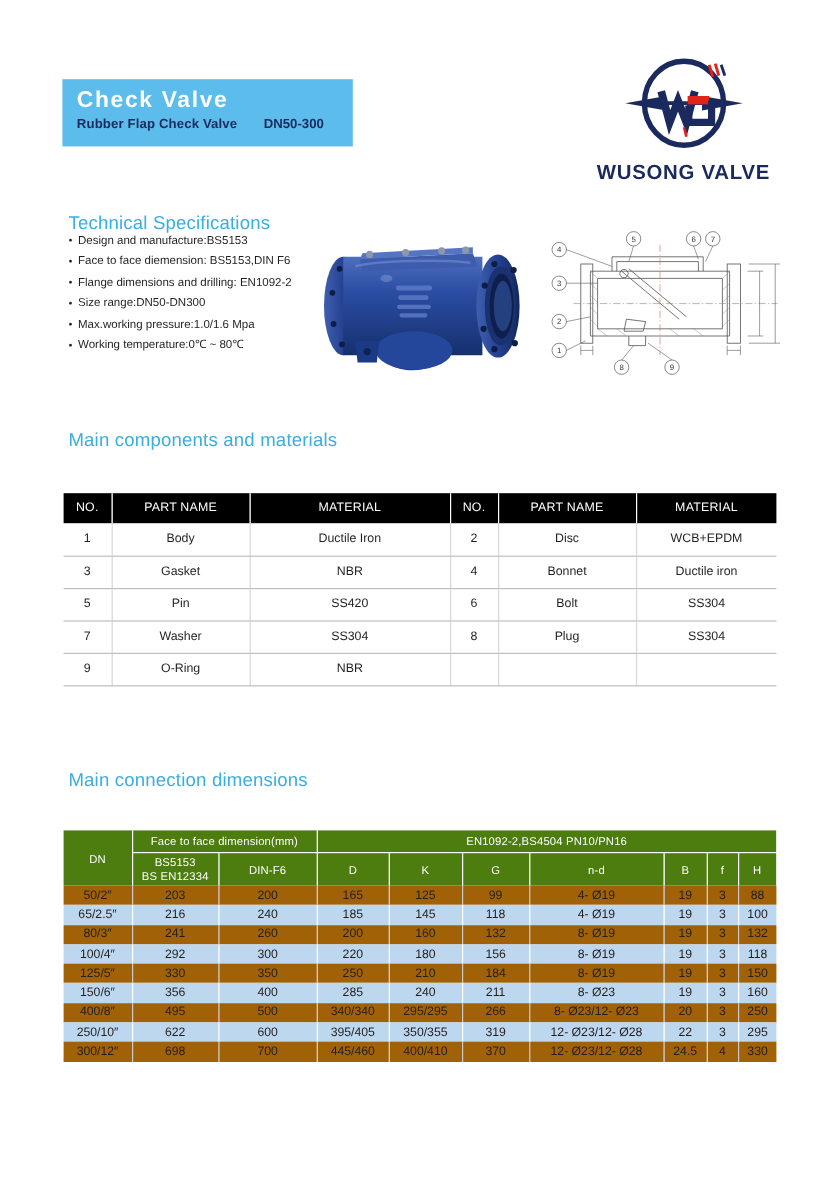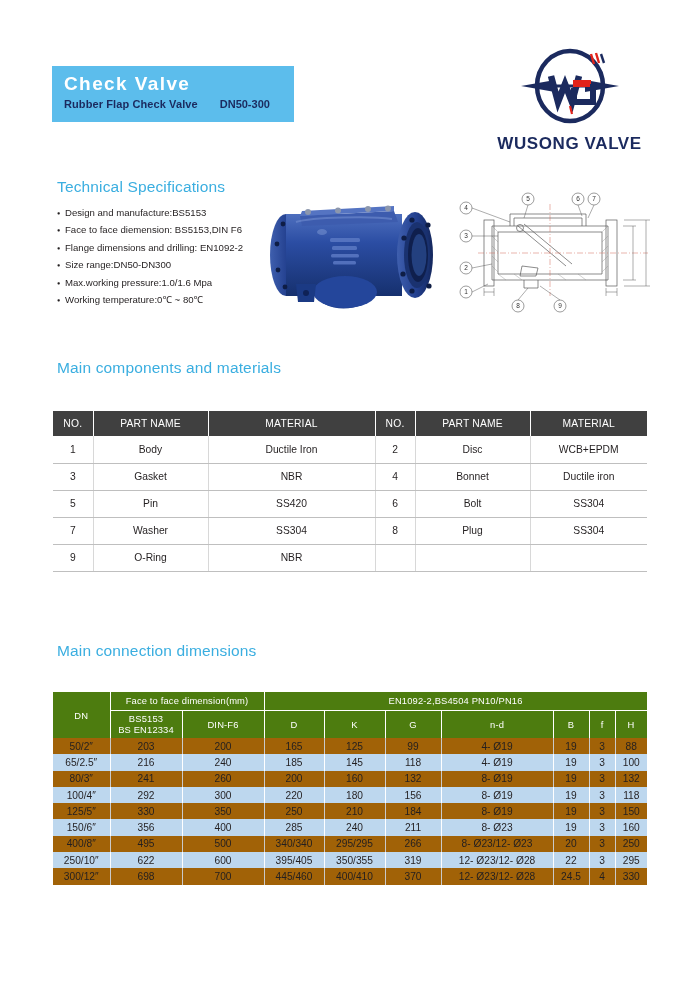--- a/index.html
+++ b/index.html
@@ -87,21 +87,21 @@
     letter-spacing: 0.15px;
     white-space: nowrap;
   }
   #heading-specs { left: 57px; top: 178px; }
   #heading-components { left: 57px; top: 359px; }
   #heading-dimensions { left: 57px; top: 642px; }
 
   
   .spec-list {
     position: absolute;
-    left: 57px; top: 204px;
+    left: 57px; top: 192px;
     width: 215px;
   }
   .spec-item {
     font-size: 9.6px;
     color: #231f20;
     line-height: 17.4px;
     white-space: nowrap;
     position: relative;
     padding-left: 8px;
   }
@@ -134,21 +134,21 @@
 
   
   .mat-table {
     position: absolute;
     left: 53px; top: 411px;
     width: 594px;
     border-collapse: collapse;
     table-layout: fixed;
   }
   .mat-table th {
-    background: #404040;
+    background: #000000;
     color: #ffffff;
     font-weight: normal;
     font-size: 10.3px;
     height: 25px;
     letter-spacing: 0.2px;
     border-right: 1px solid #ffffff;
   }
   .mat-table th:last-child { border-right: none; }
   .mat-table td {
     font-size: 10.3px;

